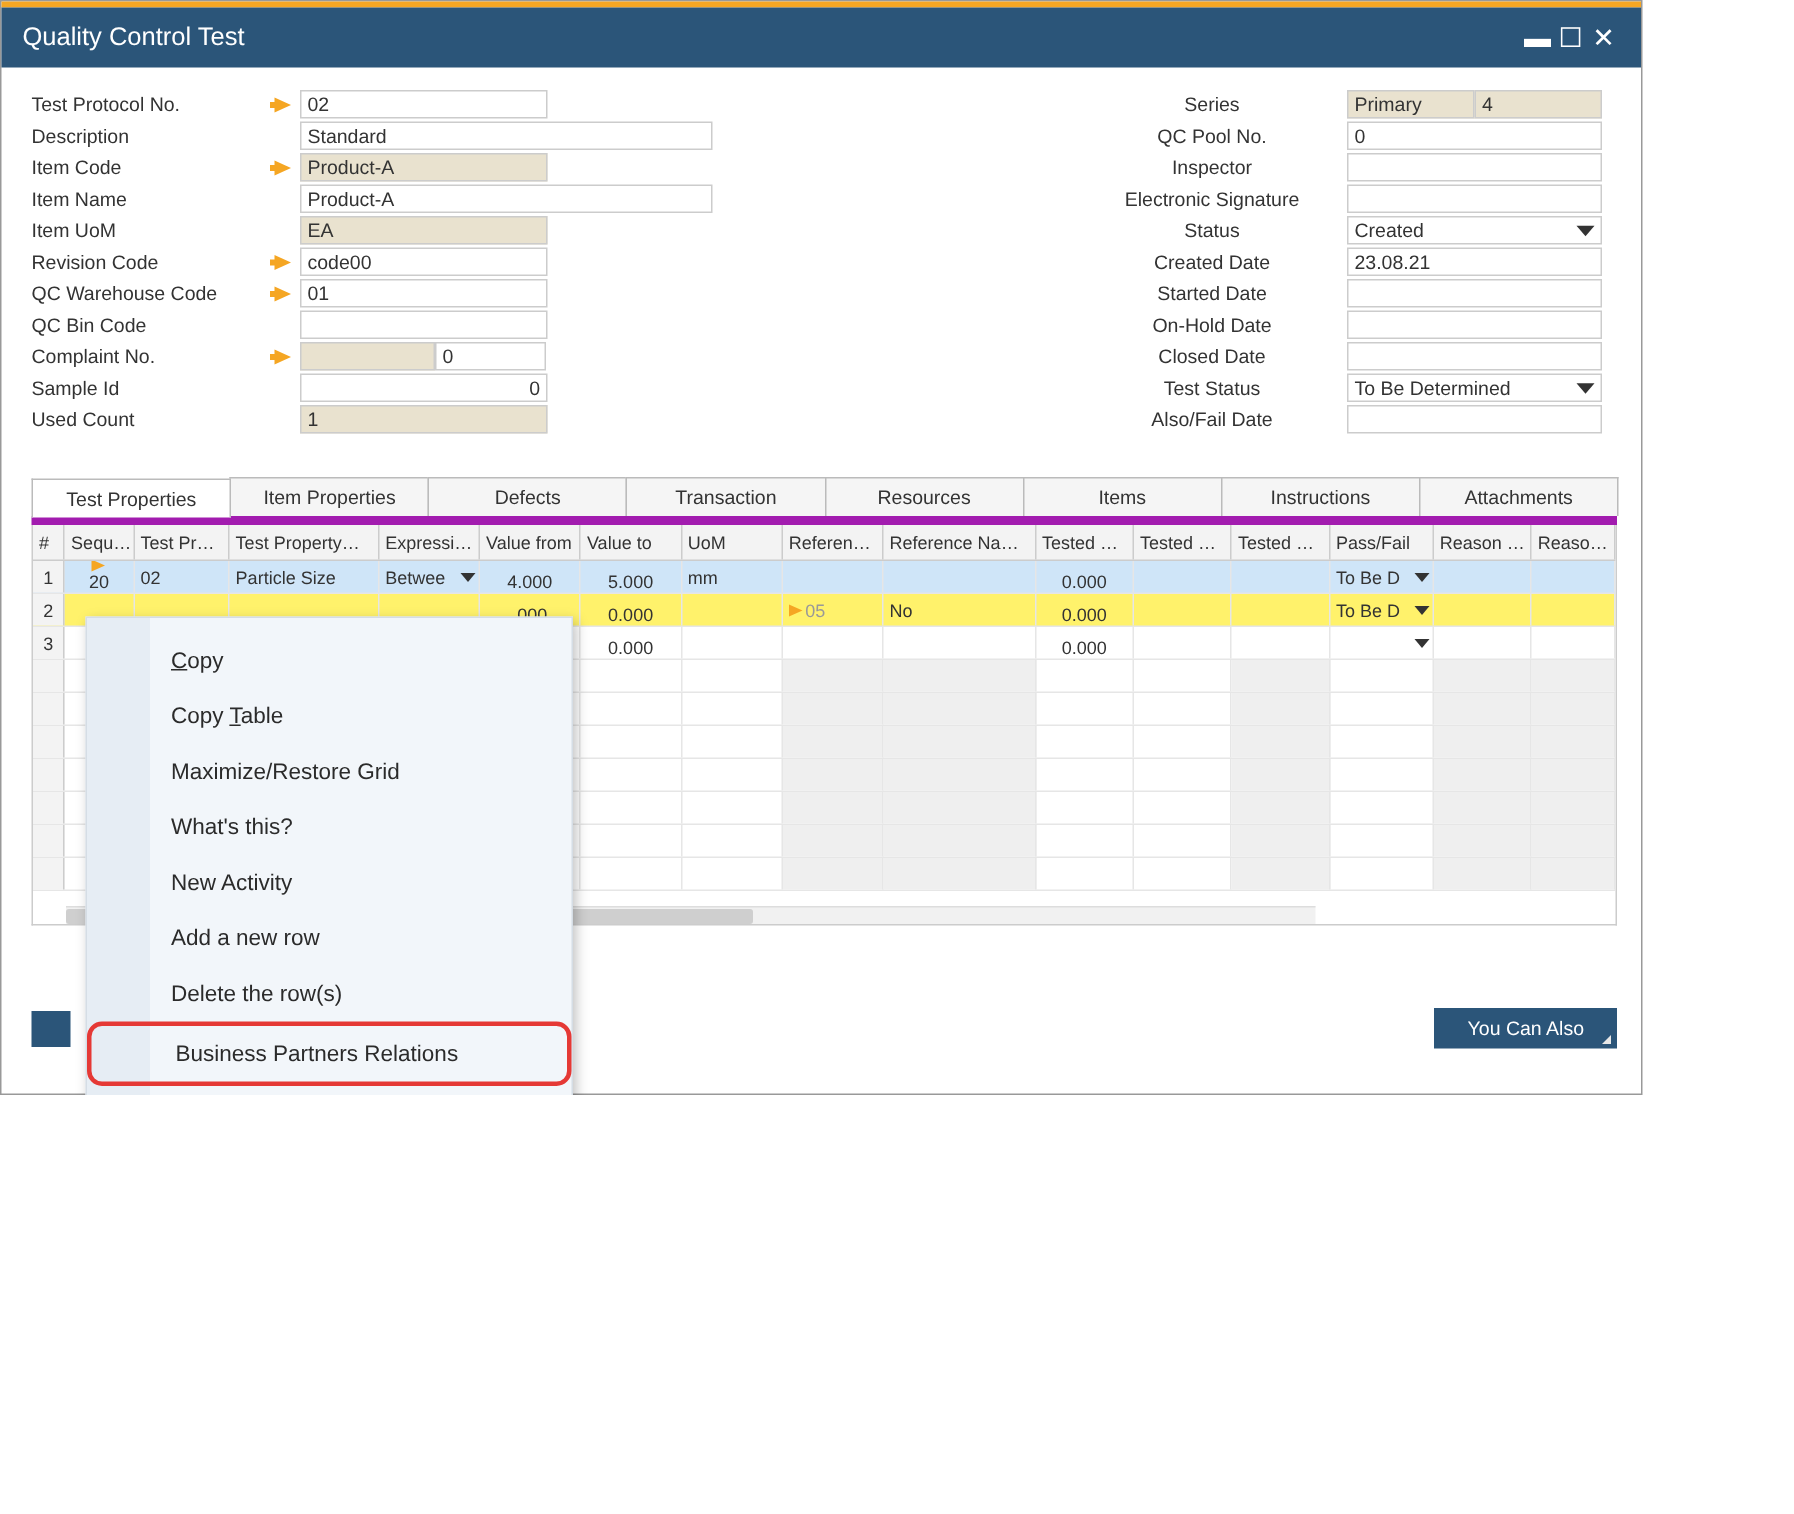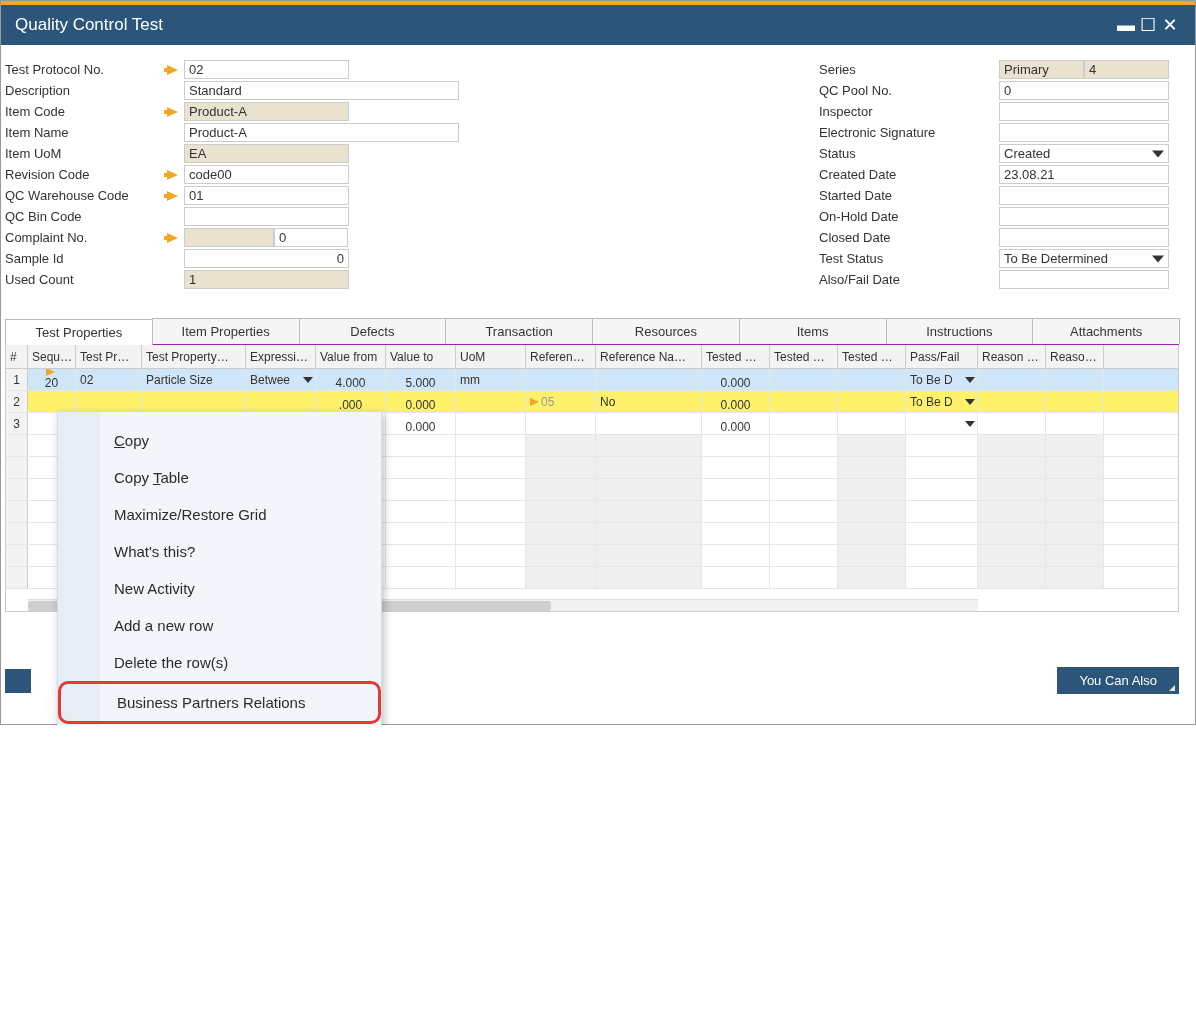--- a/index.html
+++ b/index.html
@@ -1,44 +1,44 @@
 <!DOCTYPE html>
 <html><head>
 <meta charset="utf-8">
 <style>
   * { box-sizing: border-box; margin: 0; padding: 0; }
   body { font-family: "Segoe UI", Tahoma, sans-serif; font-size: 13px; background: #fff; color: #333; }
-  .window { width: 1196px; border: 1px solid #999; background: #fff; position: relative; }
+  .window { width: 1095px; border: 1px solid #999; background: #fff; position: relative; }
   .topbar { height: 4px; background: #f5a623; }
   .titlebar { background: #2b5579; color: #fff; height: 40px; display: flex; align-items: center; padding: 0 14px; font-size: 17px; font-weight: 400; }
   .titlebar-spacer { flex: 1; }
   .titlebar .ctrl { width: 22px; text-align: center; font-size: 18px; cursor: pointer; line-height: 1; }
-  .content { padding: 14px 16px 30px 4px; position: relative; }
+  .content { padding: 14px 16px 30px 20px; position: relative; }
   .form-cols { display: flex; justify-content: space-between; }
   .col-left { width: 480px; }
-  .col-right { width: 360px; }
+  .col-right { width: 360px; text-align: center; }
   .row { display: flex; align-items: center; height: 21px; }
   .label { width: 155px; font-size: 13px; color: #333; flex-shrink: 0; }
   .arrow-slot { width: 24px; display: flex; justify-content: center; }
   .arrow { width: 0; height: 0; border-top: 5px solid transparent; border-bottom: 5px solid transparent; border-left: 11px solid #f5a623; position: relative; }
   .arrow::after { content: ""; position: absolute; left: -14px; top: -2px; width: 4px; height: 4px; background: #f5a623; }
   .input { height: 19px; border: 1px solid #ccc; padding: 0 4px; font-size: 13px; background: #fff; display: flex; align-items: center; }
   .ro { background: #e9e2cf; }
   .num { justify-content: flex-end; }
   .w-160 { width: 165px; }
   .w-275 { width: 275px; }
   .w-90 { width: 90px; }
   .w-74 { width: 74px; }
   .col-right .label.rl { width: 180px; }
   .col-right .input.rf { width: 170px; }
   .col-right .input.rd { position: relative; }
   .dd-caret { position: absolute; right: 4px; top: 50%; transform: translateY(-50%); width: 0; height: 0; border-left: 6px solid transparent; border-right: 6px solid transparent; border-top: 7px solid #333; }
 
   .tabs-wrap { margin-top: 28px; }
-  .tabs { display: flex; border-bottom: 1px solid #a21caf; }
+  .tabs { display: flex; border-bottom: 6px solid #a21caf; }
   .tab { padding: 5px 0; width: 155px; text-align: center; font-size: 13px; color: #333; border: 1px solid #bbb; border-bottom: none; margin-right: -1px; background: #f5f5f5; cursor: pointer; }
   .tab.active { background: #fff; position: relative; top: 1px; }
 
   .grid { border: 1px solid #ccc; border-top: none; }
   .grid-head { display: flex; background: #f3f3f3; border-bottom: 1px solid #ccc; height: 24px; }
   .gh { border-right: 1px solid #ccc; padding: 2px 4px; font-size: 12px; overflow: hidden; white-space: nowrap; text-overflow: ellipsis; display: flex; align-items: center; }
   .grid-body { height: 230px; overflow: hidden; }
   .grow { display: flex; height: 22px; border-bottom: 1px solid #e6e6e6; }
   .gc { border-right: 1px solid #e6e6e6; padding: 0 4px; font-size: 12px; display: flex; align-items: center; overflow: hidden; white-space: nowrap; position: relative; }
   .gc.num { justify-content: flex-end; flex-direction: column; }

